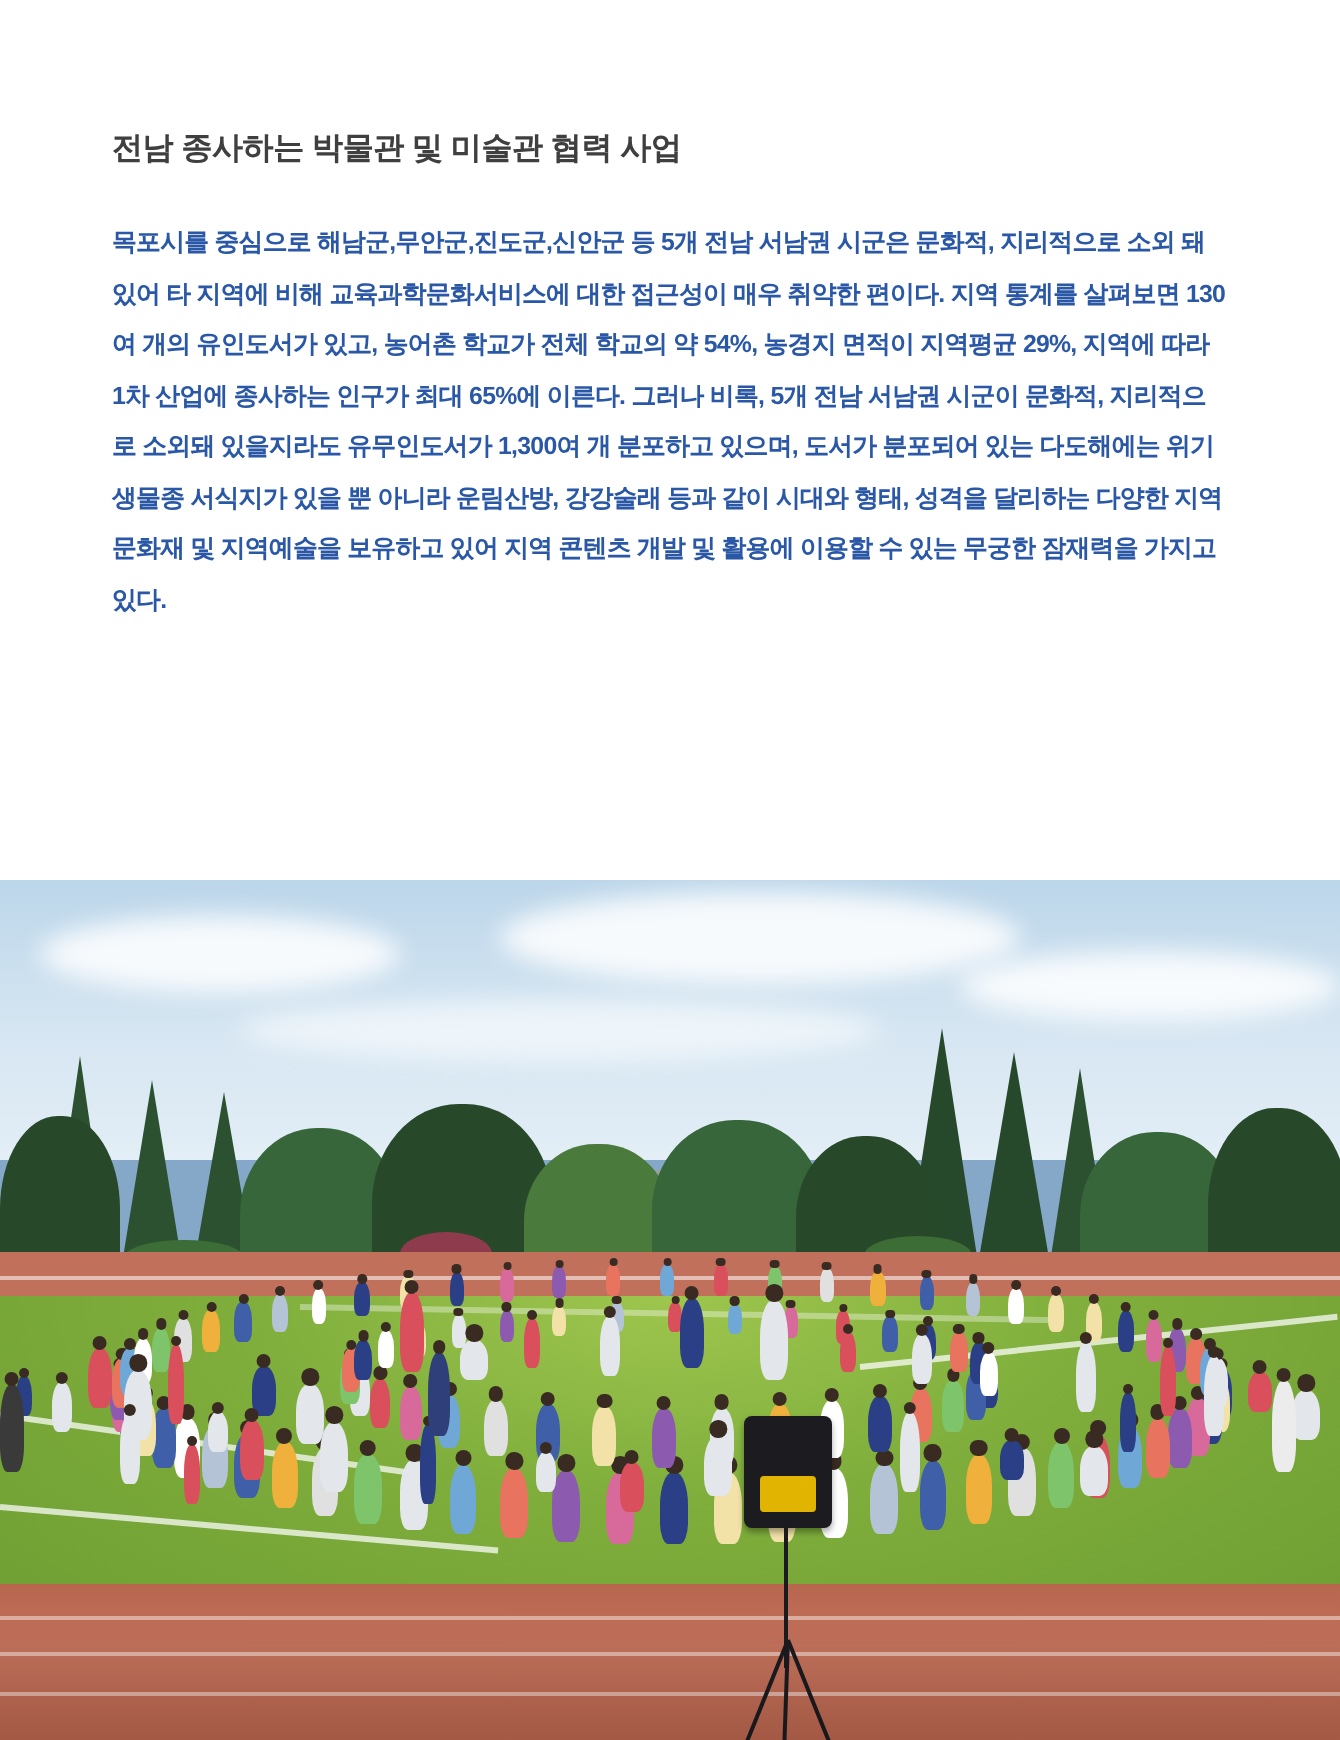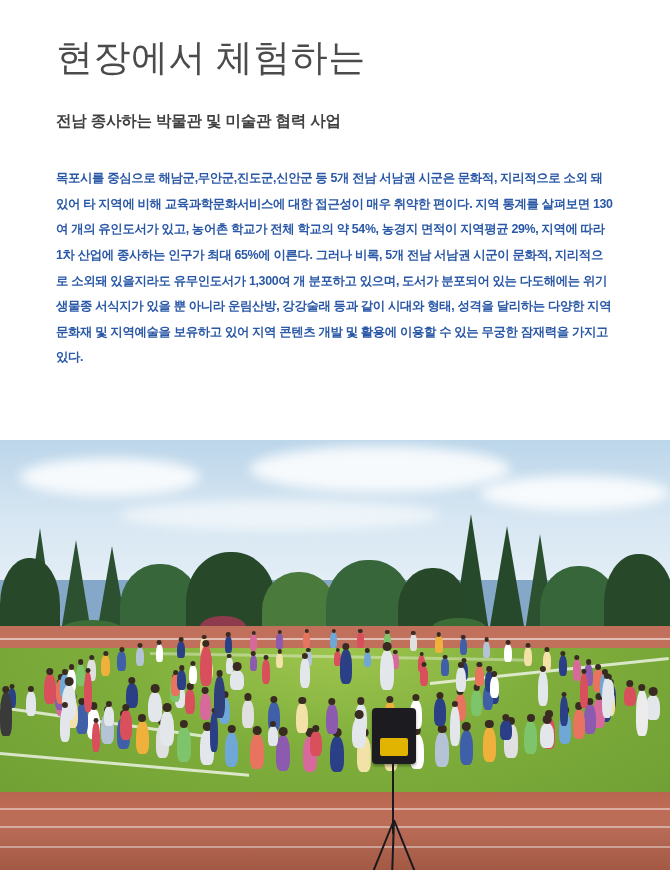--- a/index.html
+++ b/index.html
@@ -50,21 +50,21 @@
 
   .subhead {
     margin-top: 30px;
     color: #3f3f3f;
     font-size: 15.5px;
     font-weight: bold;
     letter-spacing: -0.2px;
   }
 
   .body-copy {
-    margin-top: 34px;
+    margin-top: 24px;
     color: #2a58a6;
     font-size: 12.4px;
     font-weight: bold;
     line-height: 2.06;
     letter-spacing: -0.35px;
     max-width: 560px;
   }
   .body-copy p {
     margin: 0;
   }
@@ -234,21 +234,20 @@
   }
 </style>
 </head>
 <body>
 
 <div class="page">
 
   <div class="content">
 
     <div class="headline">
-      <span>현장에서 체험하는</span>
     </div>
 
     <div class="subhead">전남 종사하는 박물관 및 미술관 협력 사업</div>
 
     <div class="body-copy">
       <p>목포시를 중심으로 해남군,무안군,진도군,신안군 등 5개 전남 서남권 시군은 문화적, 지리적으로 소외 돼 있어 타 지역에 비해 교육과학문화서비스에 대한 접근성이 매우 취약한 편이다. 지역 통계를 살펴보면 130여 개의 유인도서가 있고, 농어촌 학교가 전체 학교의 약 54%, 농경지 면적이 지역평균 29%, 지역에 따라 1차 산업에 종사하는 인구가 최대 65%에 이른다. 그러나 비록, 5개 전남 서남권 시군이 문화적, 지리적으로 소외돼 있을지라도 유무인도서가 1,300여 개 분포하고 있으며, 도서가 분포되어 있는 다도해에는 위기 생물종 서식지가 있을 뿐 아니라 운림산방, 강강술래 등과 같이 시대와 형태, 성격을 달리하는 다양한 지역문화재 및 지역예술을 보유하고 있어 지역 콘텐츠 개발 및 활용에 이용할 수 있는 무궁한 잠재력을 가지고 있다.</p>
     </div>
   </div>
 
   <div class="photo">

